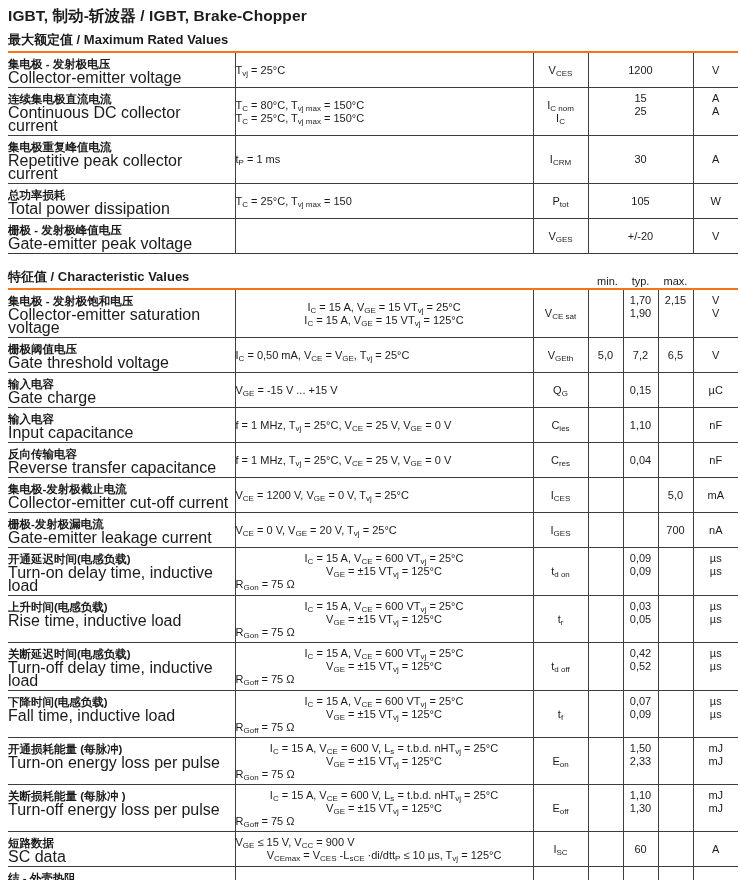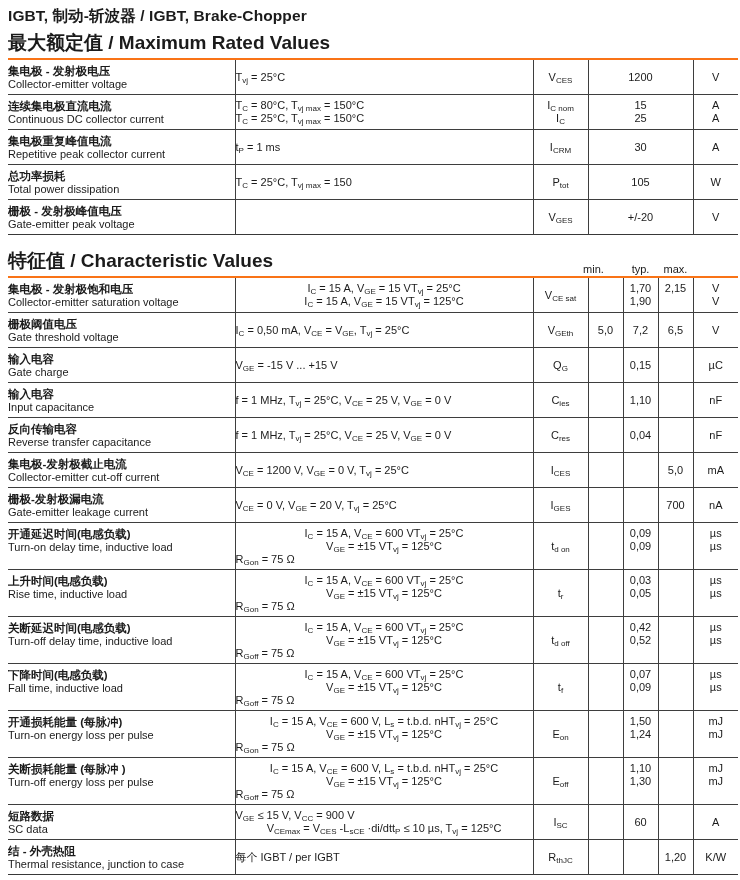--- a/index.html
+++ b/index.html
@@ -11,41 +11,41 @@
   }
   .page { padding:4px 0 0 8px; }
 
   h1.title {
     font-size:15.5px; font-weight:bold; margin:2px 0 3px 0; letter-spacing:0.1px;
   }
   .sec-head {
     position:relative; width:730px; margin-top:0; padding-bottom:2px;
   }
   .sec-head.gap { margin-top:13px; }
-  .sec-title { font-size:19px; font-weight:bold; }
+  .sec-title { font-size:13px; font-weight:bold; }
   .colhead {
     position:absolute; bottom:1px; width:35px; text-align:center;
     font-size:11px; font-weight:normal;
   }
-  .ch-min { left:568px; }
+  .ch-min { left:582px; }
   .ch-typ { left:615px; }
   .ch-max { left:650px; }
 
   table.ds {
     width:730px; border-collapse:collapse; table-layout:fixed;
     border-top:2px solid #f97316; border-bottom:1.5px solid #383838;
   }
   table.ds tr + tr { border-top:1.5px solid #3e3e3e; }
   table.ds td {
     font-size:11px; line-height:13px; padding:3.5px 0;
     overflow:hidden;
   }
   td.param { vertical-align:top; padding-right:4px; }
   td.param .cn { font-weight:bold; font-size:11.5px; line-height:14px; }
-  td.param .en { font-size:11px; line-height:13px; }
+  td.param .en { font-size:16px; line-height:13px; }
   td.cond {
     vertical-align:middle; padding-left:6px; padding-right:5px;
     border-left:1.4px solid #3e3e3e;
   }
   .cline { display:block; }
   .cline.spread { display:flex; justify-content:center; }
   td.sym  { vertical-align:middle; text-align:center; border-left:1.4px solid #3e3e3e;margin-top:12px; }
   td.val  { text-align:center; border-left:1.4px solid #3e3e3e;margin-top:28px; }
   td.unit { text-align:center; border-left:1.4px solid #3e3e3e; }
   tr.vmid td.val, tr.vmid td.unit { vertical-align:middle; }
@@ -475,21 +475,21 @@
               <span>T<sub>vj</sub> = 125°C</span>
             </div>
             <div class="cline"><span>R<sub>Gon</sub> = 75 Ω</span></div>
           </td>
           <td class="sym">
             <div>E<sub>on</sub></div>
           </td>
           <td class="val"></td>
           <td class="val">
             <div>1,50</div>
-            <div>1,24</div>
+            <div>2,33</div>
           </td>
           <td class="val"></td>
           <td class="unit">
             <div>mJ</div>
             <div>mJ</div>
           </td>
         </tr>
         <tr class="vtop">
           <td class="param">
             <div class="cn">关断损耗能量 (每脉冲 )</div>

